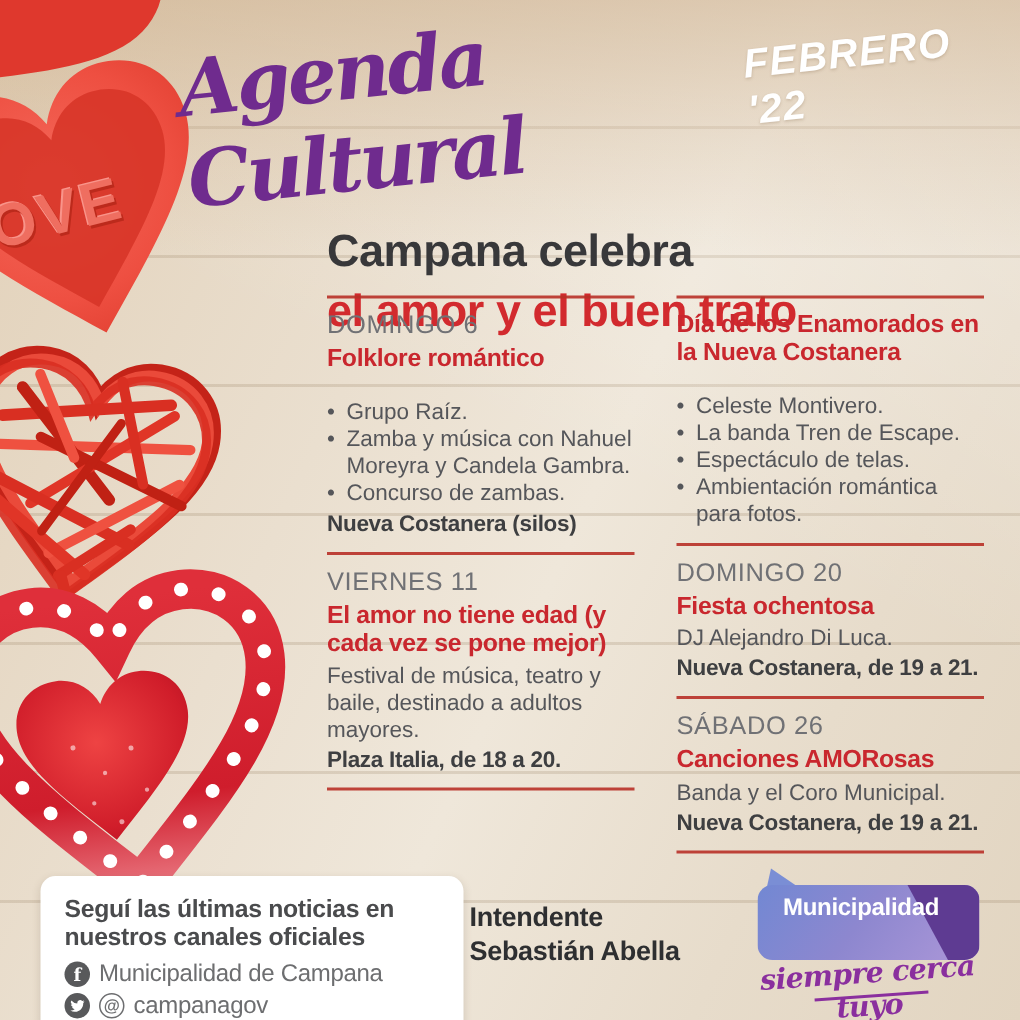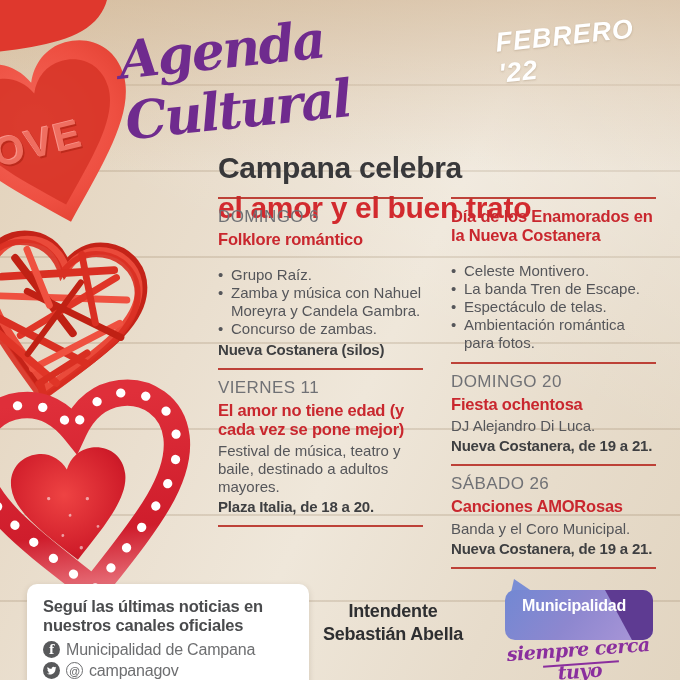--- a/index.html
+++ b/index.html
@@ -43,21 +43,21 @@
   
   .social-box{position:absolute;left:27px;top:584px;width:252px;padding:13px 14px 12px 16px;
     background:#ffffff;border-radius:10px;box-shadow:0 2px 6px rgba(90,70,50,.18);}
   .social-heading{font-size:16.5px;font-weight:bold;color:#4a4b4d;line-height:1.18;margin-bottom:5px;letter-spacing:-.2px;}
   .social-row{display:flex;align-items:center;gap:6px;font-size:16px;color:#6d6e70;margin-top:3px;letter-spacing:-.2px;}
   .sicon{display:inline-flex;align-items:center;justify-content:center;width:17px;height:17px;border-radius:50%;
     background:#58595b;color:#fff;font-size:12px;font-weight:bold;font-family:"DejaVu Serif",serif;flex:0 0 auto;}
   .aticon{display:inline-flex;align-items:center;justify-content:center;width:17px;height:17px;border-radius:50%;
     border:1.6px solid #6d6e70;color:#6d6e70;font-size:11px;font-weight:bold;box-sizing:border-box;flex:0 0 auto;}
 
-  .mayor{position:absolute;left:313px;top:600px;width:160px;text-align:center;
+  .mayor{position:absolute;left:313px;top:600px;width:160px;text-align:left;
     font-size:18px;font-weight:bold;color:#2e2f31;line-height:1.25;letter-spacing:-.2px;}
 
   .logo-wrap{position:absolute;left:505px;top:578px;width:128px;height:62px;}
   .logo-text{position:absolute;left:17px;top:19px;color:#ffffff;font-weight:bold;font-size:16px;line-height:1.12;letter-spacing:-.2px;}
   .tagline{position:absolute;left:500px;top:638px;width:158px;text-align:center;
     font-family:"DejaVu Serif",serif;font-style:italic;font-weight:bold;font-size:19px;color:#8a2f9e;
     transform:rotate(-4deg);letter-spacing:-.5px;}
   .tagline-underline{position:absolute;left:543px;top:663px;width:76px;height:2px;background:#8a2f9e;transform:rotate(-4deg);}
 
   

